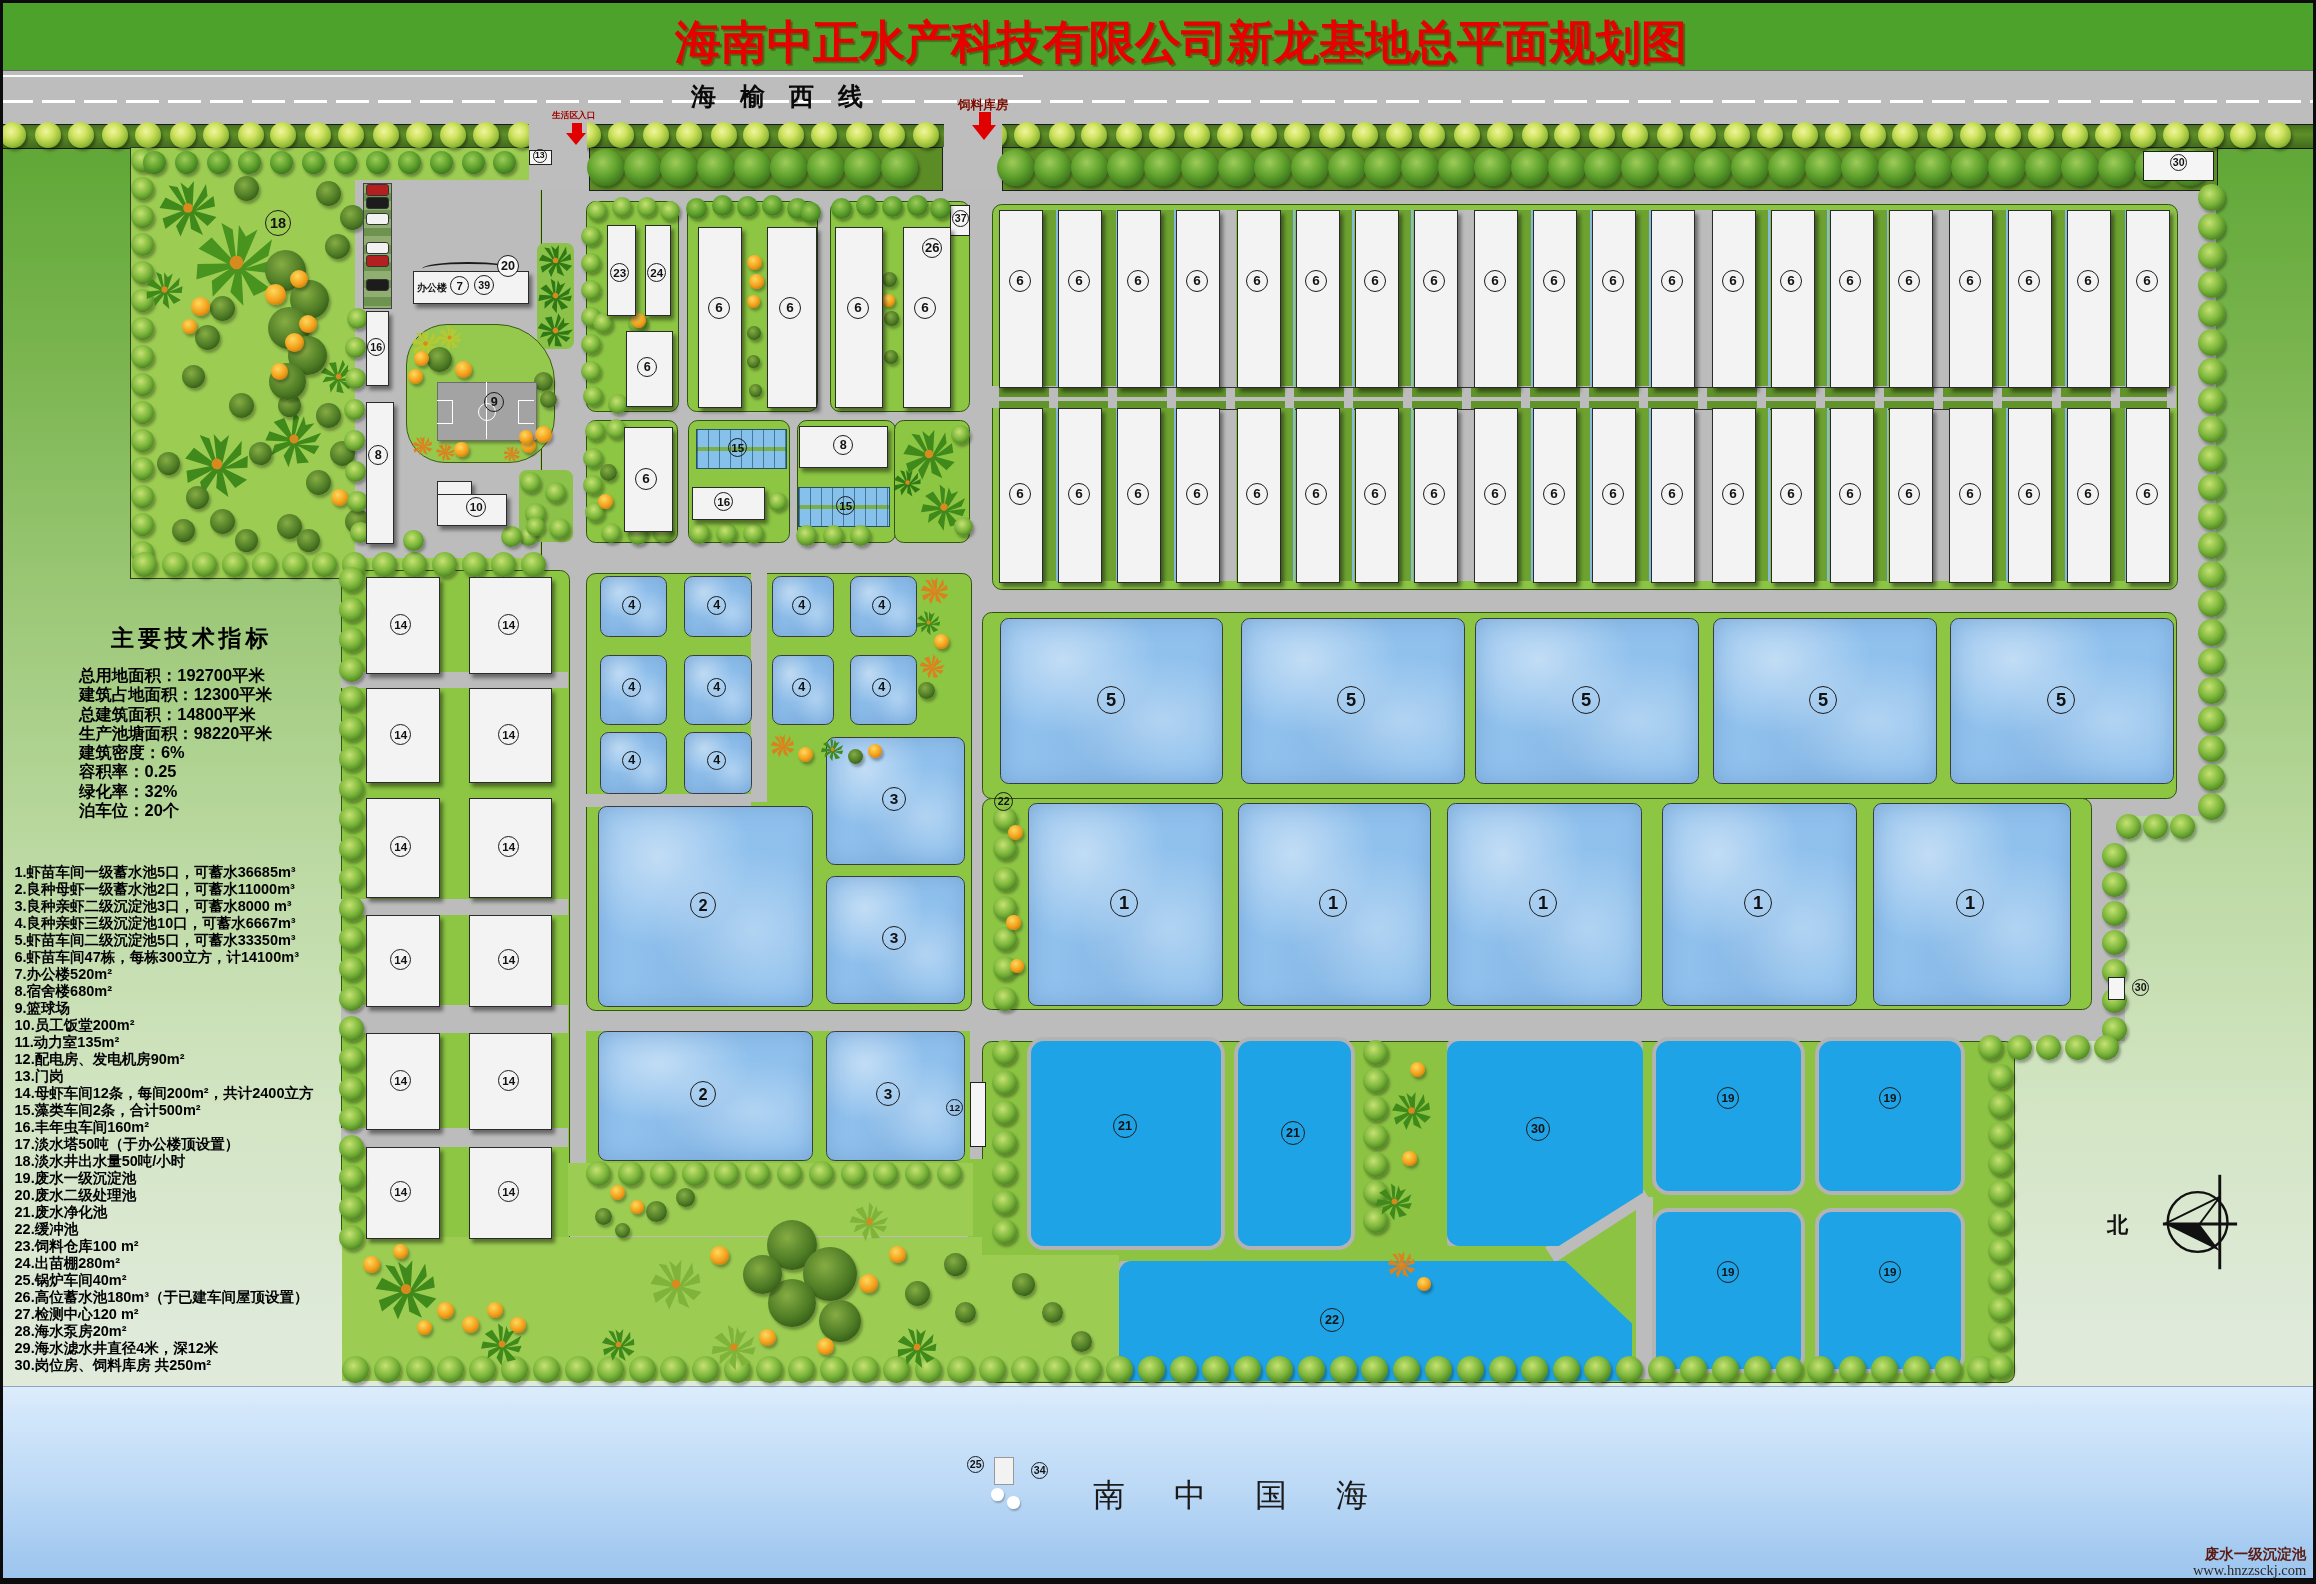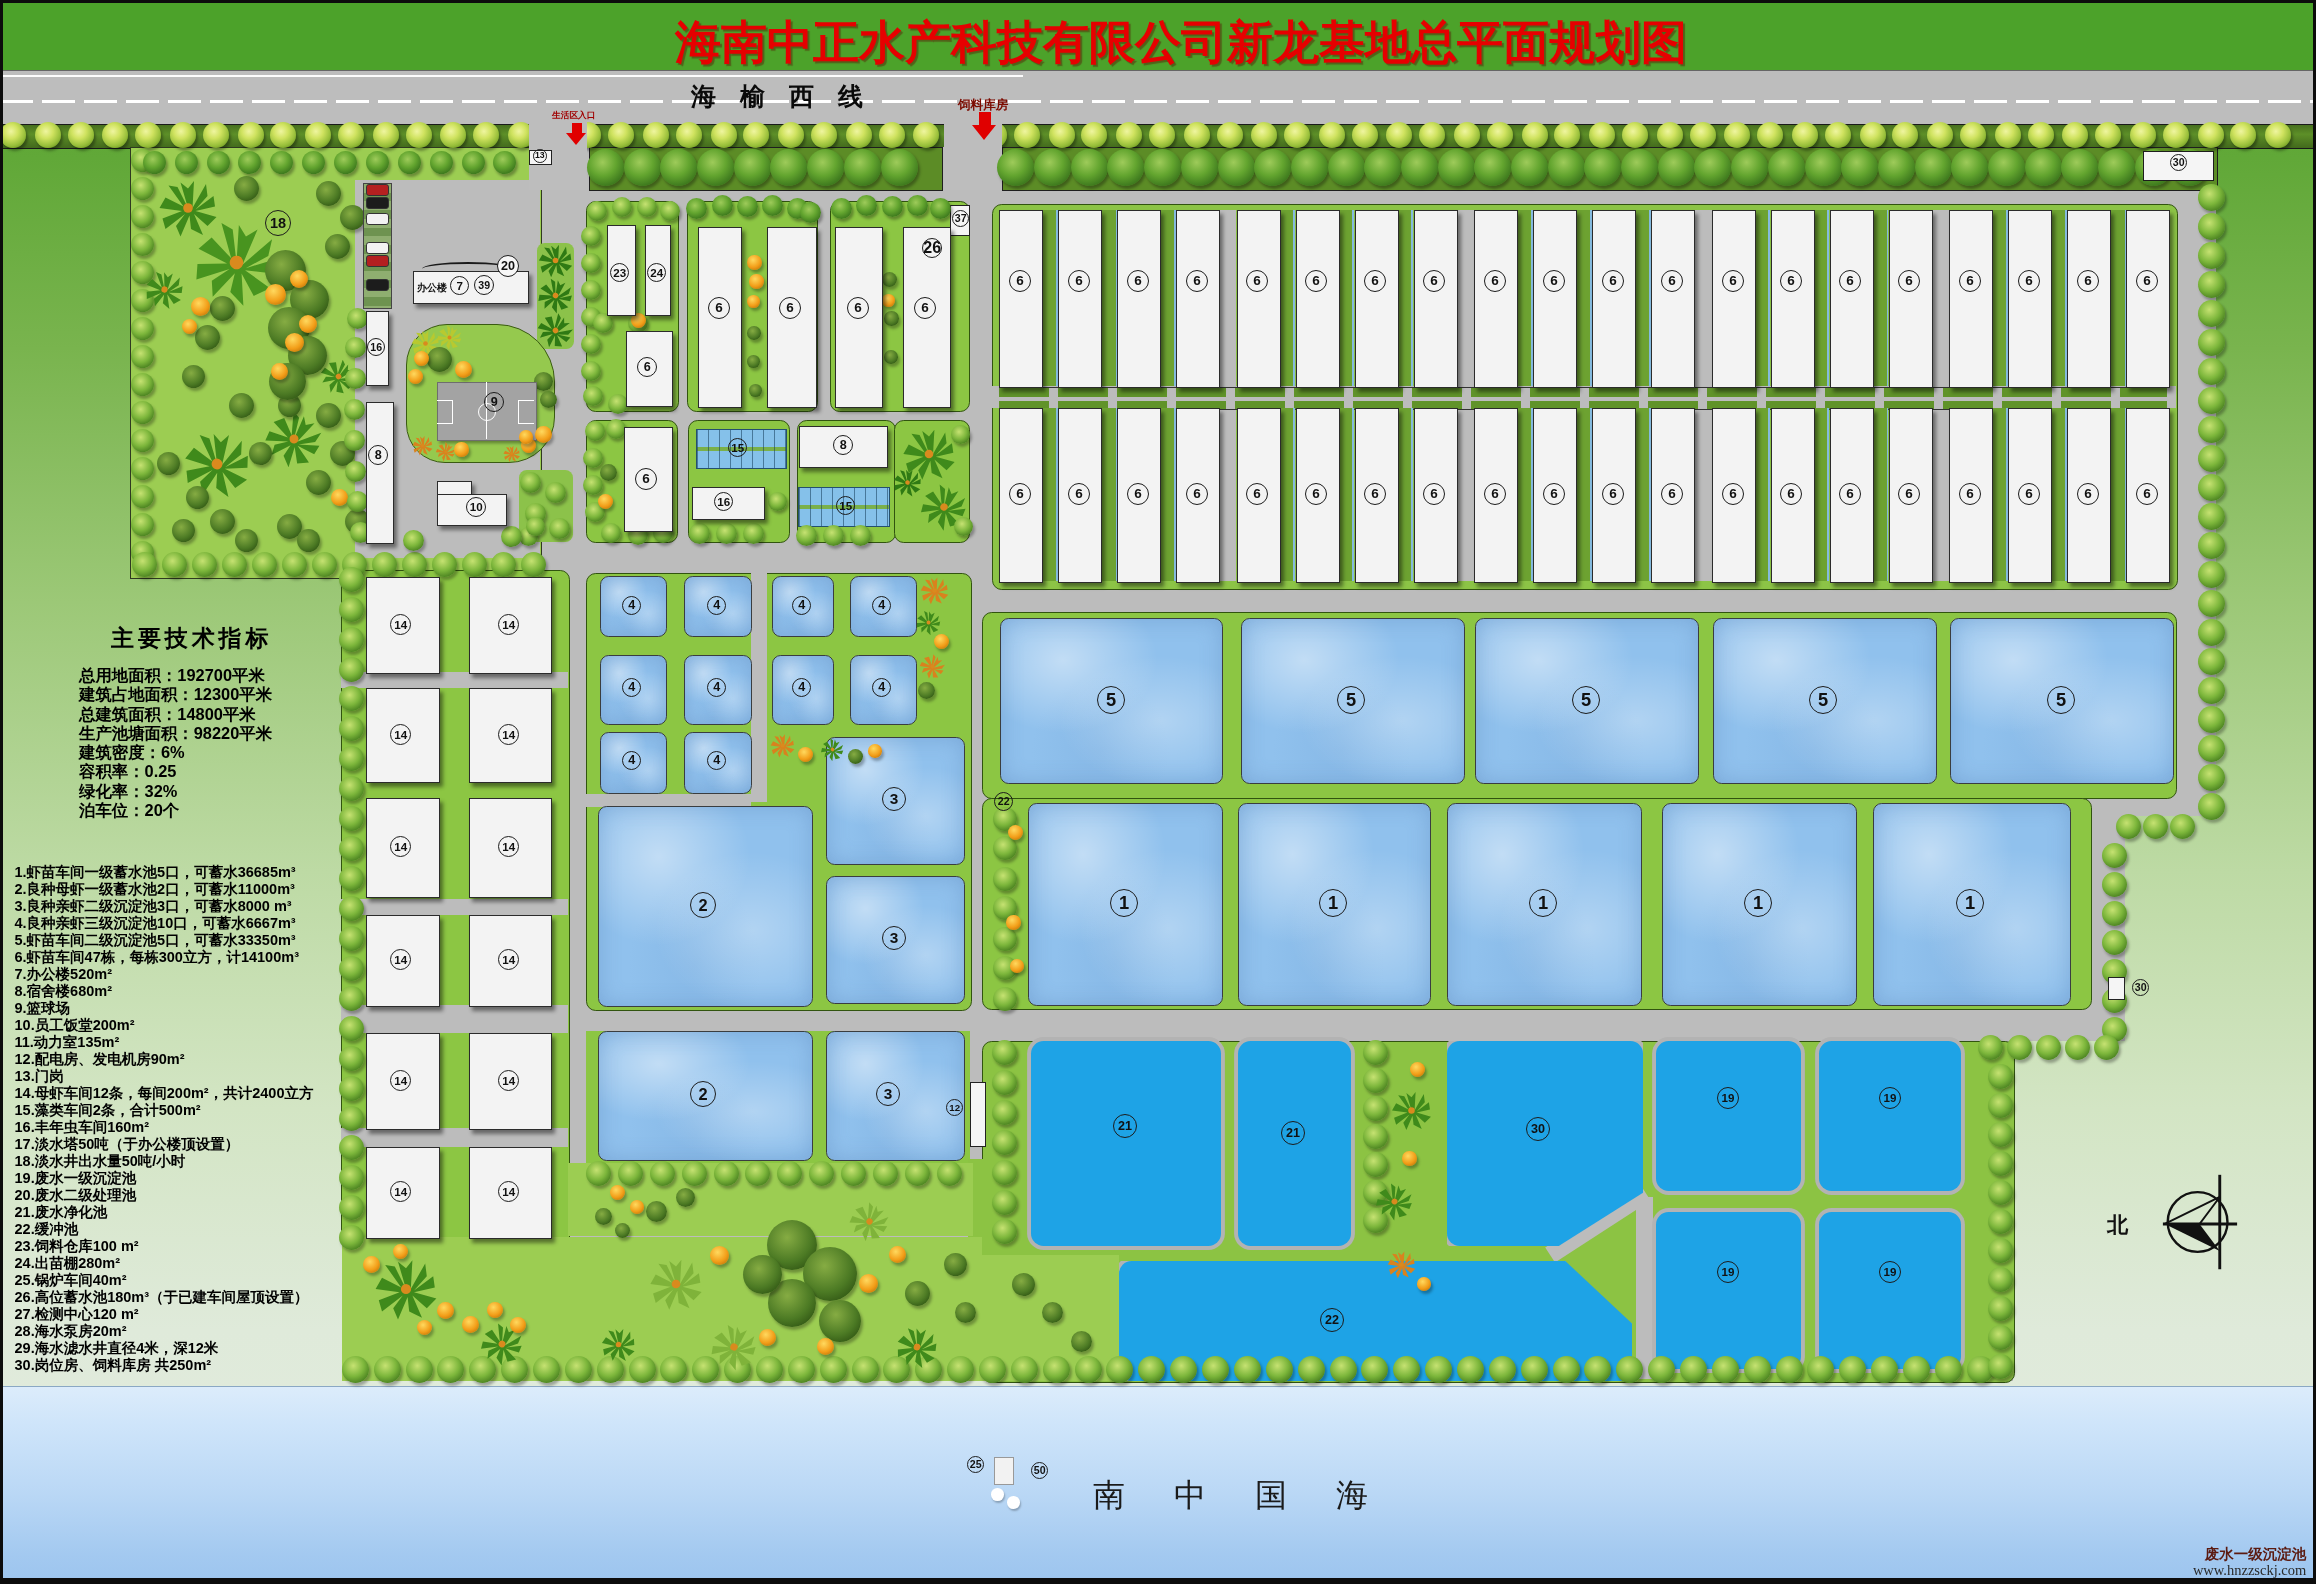--- a/index.html
+++ b/index.html
@@ -467,21 +467,21 @@
 
 <div class="bw" style="position:absolute;left:835px;top:227px;width:46px;height:179px;z-index:20;"></div>
 <b class="lb" style="left:847px;top:297px;width:20px;height:20px;font-size:13.5px;line-height:20px;z-index:22;background:none">6</b>
 
 <div class="bw" style="position:absolute;left:903px;top:227px;width:46px;height:179px;z-index:20;"></div>
 <b class="lb" style="left:914px;top:297px;width:20px;height:20px;font-size:13.5px;line-height:20px;z-index:22;background:none">6</b>
 
 <div class="" style="position:absolute;left:950px;top:205px;width:18.3px;height:29px;z-index:8;background:#f5f5f5;border:1.4px solid #222;"></div>
 <b class="lb" style="left:952px;top:210px;width:15.4px;height:15.4px;font-size:10.6px;line-height:15.4px;z-index:30;background:none">37</b>
 
-<b class="lb" style="left:922px;top:238px;width:18.3px;height:18.3px;font-size:16px;line-height:18.3px;z-index:30;background:none">26</b>
+<b class="lb" style="left:922px;top:238px;width:18.3px;height:18.3px;font-size:13px;line-height:18.3px;z-index:30;background:none">26</b>
 
 <div>
     <i class="t th" style="left:831px;top:198px;width:21px;height:21px;z-index:8"></i>
     <i class="t th" style="left:856px;top:195px;width:21px;height:21px;z-index:8"></i>
     <i class="t th" style="left:882px;top:196px;width:21px;height:21px;z-index:8"></i>
     <i class="t th" style="left:907px;top:195px;width:21px;height:21px;z-index:8"></i>
     <i class="t th" style="left:930px;top:198px;width:21px;height:21px;z-index:8"></i>
     <i class="t td" style="left:882px;top:272px;width:15.4px;height:15.4px;z-index:9"></i>
     <i class="t td" style="left:884px;top:311px;width:14.5px;height:14.5px;z-index:9"></i>
     <i class="t to" style="left:882px;top:294px;width:12.6px;height:12.6px;z-index:9"></i>
@@ -1200,21 +1200,21 @@
 27.检测中心120 m²
 28.海水泵房20m²
 29.海水滤水井直径4米，深12米
 30.岗位房、饲料库房 共250m²</div>
 
 <div class="" style="position:absolute;left:994px;top:1457px;width:18.3px;height:26px;z-index:8;background:#f2f2f2;border:1px solid #999;"></div>
 <b class="lb" style="left:967px;top:1456px;width:15.4px;height:15.4px;font-size:10.6px;line-height:15.4px;z-index:30;background:none">25</b>
 
 <div style="position:absolute;left:991px;top:1488px;width:12.6px;height:12.6px;border-radius:50%;background:#fff;box-shadow:1px 1.9px 1.9px rgba(0,0,0,.25);z-index:8"></div>
 <div style="position:absolute;left:1007px;top:1496px;width:12.6px;height:12.6px;border-radius:50%;background:#fff;box-shadow:1px 1.9px 1.9px rgba(0,0,0,.25);z-index:8"></div>
-<b class="lb" style="left:1031px;top:1462px;width:15.4px;height:15.4px;font-size:10.6px;line-height:15.4px;z-index:30;background:none">50</b>
+<b class="lb" style="left:1031px;top:1462px;width:15.4px;height:15.4px;font-size:10.6px;line-height:15.4px;z-index:30;background:none">34</b>
 
 <div style="position:absolute;left:1093px;top:1474px;font-size:32px;letter-spacing:49px;z-index:8;color:#1a1a1a;white-space:pre;font-family:'Liberation Serif',serif">南中国海</div>
 
 <div class="tx" style="right:9.7px;left:auto;position:absolute;top:1545px;width:367px;text-align:right;font-size:14.5px;color:#5b1a10;z-index:8">废水一级沉淀池</div>
 <div style="position:absolute;right:9.7px;top:1562px;width:367px;text-align:right;font-size:14.5px;color:#2a2a2a;z-index:8;font-family:'Liberation Serif',serif">www.hnzzsckj.com</div>
 
 <svg style="position:absolute;left:2101px;top:1170px;width:145px;height:106px;z-index:9" viewBox="0 0 150 110">
 <circle cx="100" cy="54" r="31" fill="none" stroke="#111" stroke-width="2.5"></circle>
 <line x1="123" y1="5" x2="123" y2="103" stroke="#111" stroke-width="3"></line>
 <line x1="64" y1="56" x2="141" y2="56" stroke="#111" stroke-width="3"></line>

